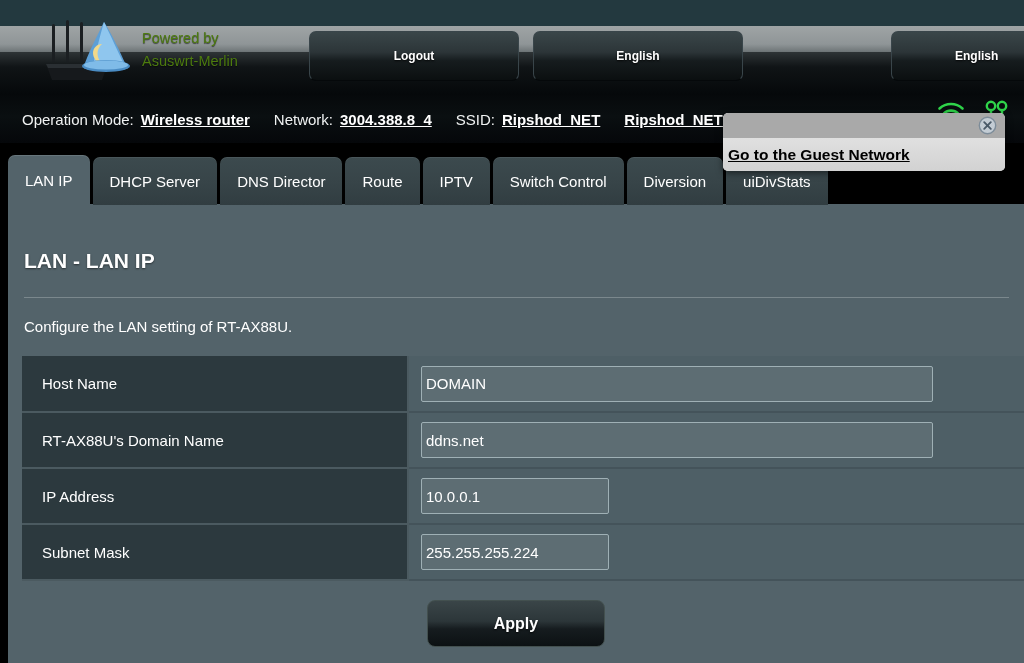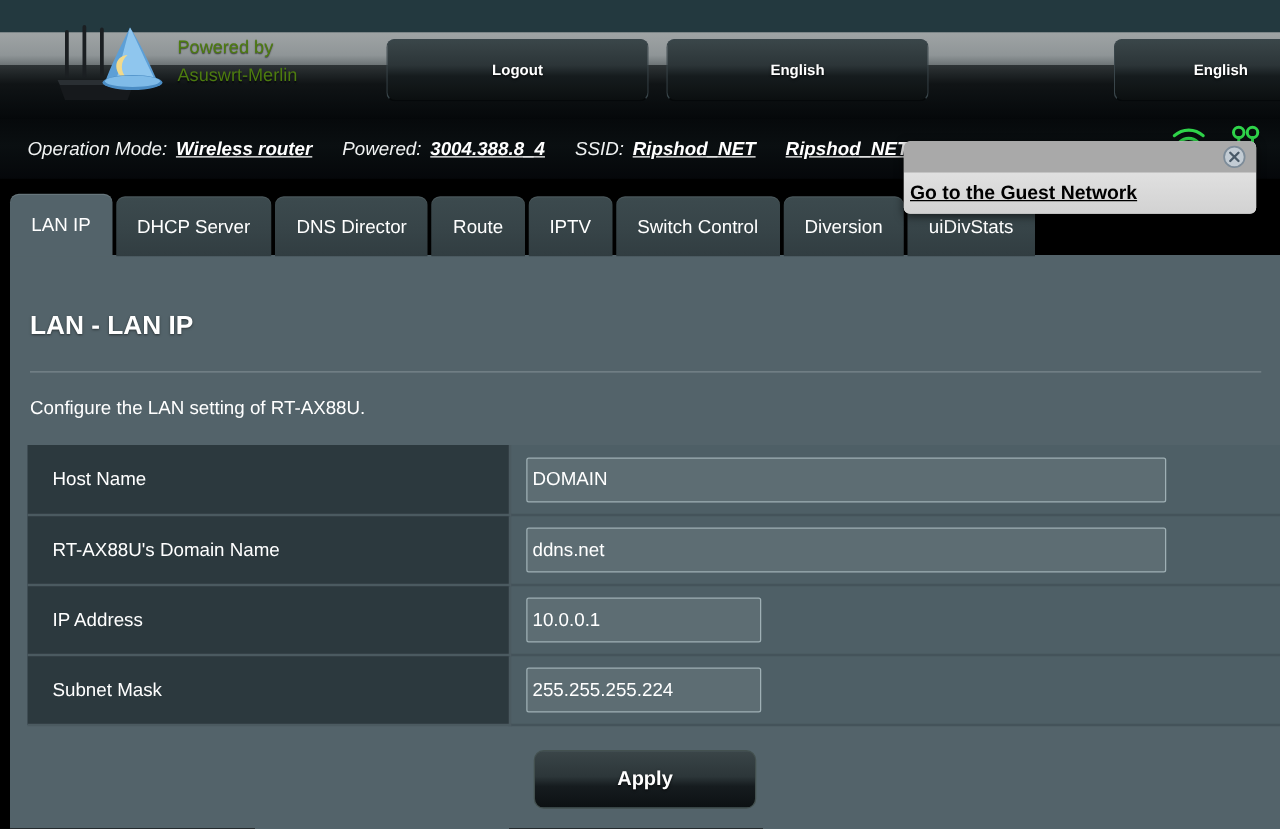--- a/index.html
+++ b/index.html
@@ -98,21 +98,20 @@
 
   
   .infobar {
     position: absolute;
     left: 0; top: 95px;
     width: 1024px; height: 48px;
     background: linear-gradient(180deg,#06090b 0%, #0a0f11 45%, #05070a 100%);
     color: #f2f4f4;
     font-size: 15px;
     z-index: 3;
-    font-style: italic;
   }
   .infobar-inner {
     position: absolute;
     left: 22px; top: 0; height: 48px;
     display: flex;
     align-items: center;
     gap: 7px;
     white-space: nowrap;
   }
   .info-label { color: #f0f2f2; }
@@ -325,21 +324,21 @@
 
   <div class="topbtn btn-logout">Logout</div>
   <div class="topbtn btn-reboot">English</div>
   <div class="topbtn btn-lang">English</div>
 
   <div class="infobar">
     <div class="infobar-inner">
       <span class="info-label">Operation Mode:</span>
       <span class="info-value">Wireless router</span>
       <span class="info-gap"></span>
-      <span class="info-label">Powered:</span>
+      <span class="info-label">Network:</span>
       <span class="info-value">3004.388.8_4</span>
       <span class="info-gap"></span>
       <span class="info-label">SSID:</span>
       <span class="info-value">Ripshod_NET</span>
       <span class="info-gap"></span>
       <span class="info-value">Ripshod_NET_5G</span>
     </div>
   </div>
 
   <div class="status-icons">

